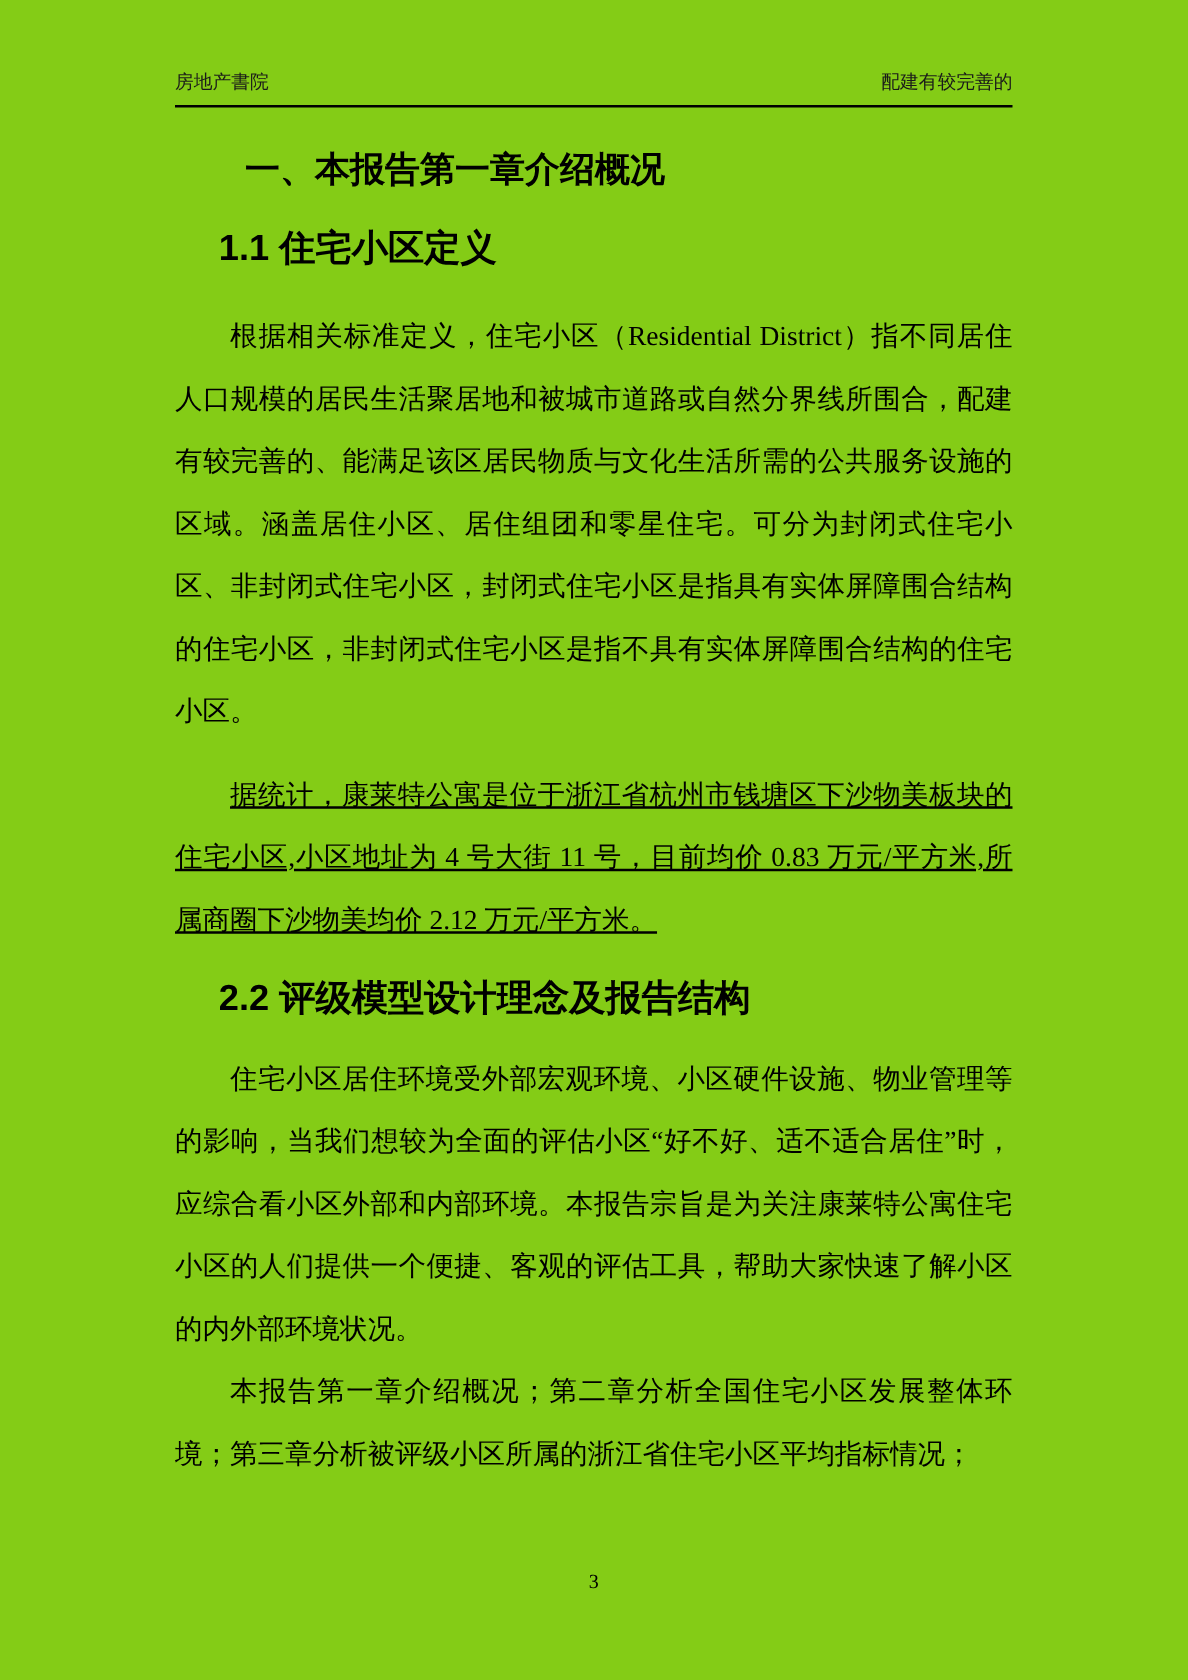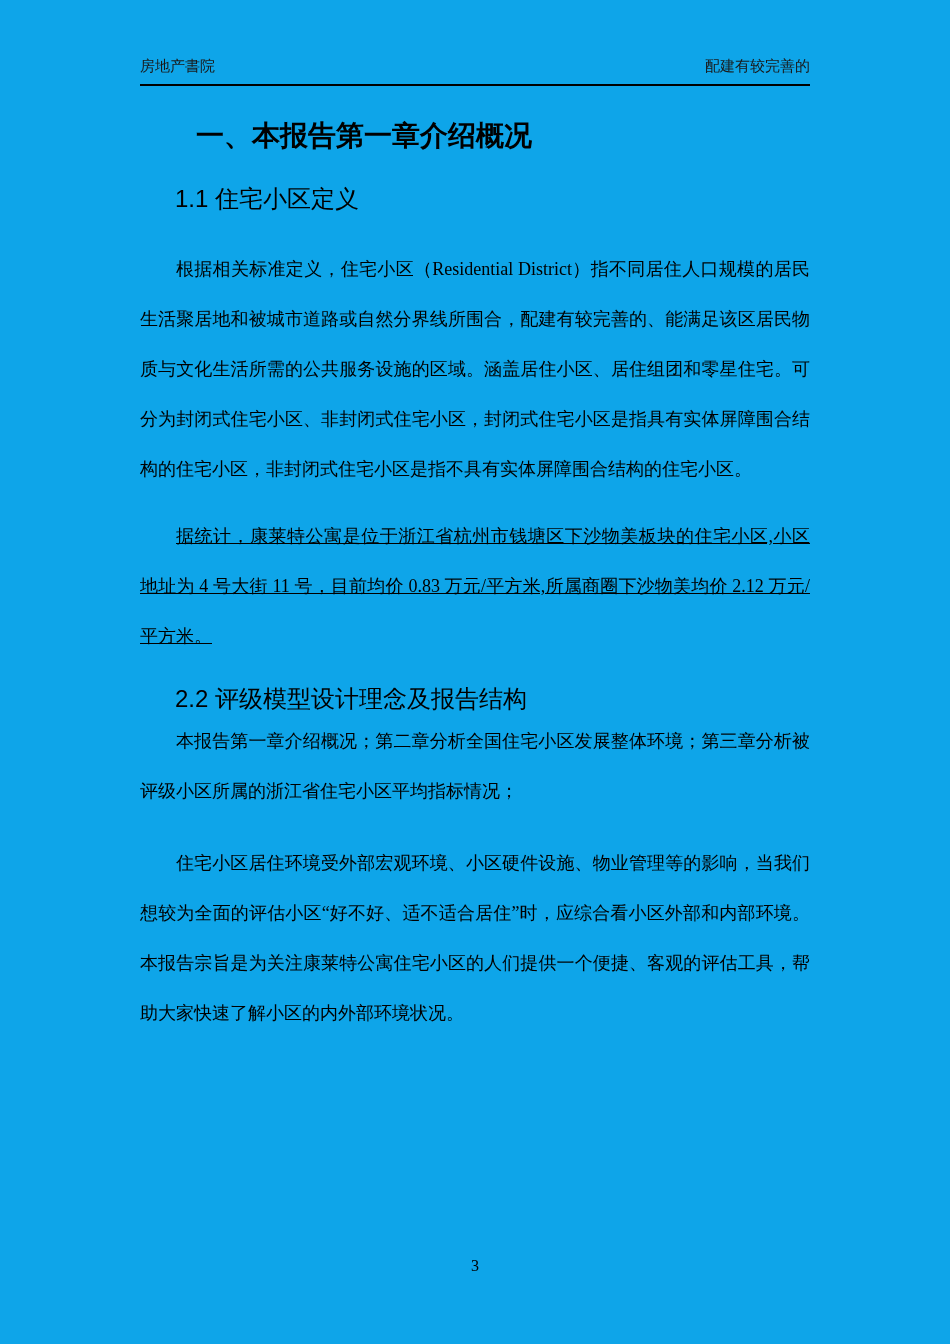--- a/index.html
+++ b/index.html
@@ -5,21 +5,21 @@
   html, body {
     margin: 0;
     padding: 0;
     background: #ffffff;
   }
   .page {
     position: relative;
     width: 950px;
     height: 1344px;
     margin: 0 auto;
-    background: #0ea5e9;
+    background: #84cc16;
     box-sizing: border-box;
     padding: 56px 140px 0 140px;
     color: #111111;
     overflow: hidden;
   }
   .page-header {
     display: flex;
     justify-content: space-between;
     align-items: flex-end;
     border-bottom: 2px solid #000000;
@@ -33,32 +33,32 @@
     margin: 30px 0 0 56px;
     font-family: "Liberation Sans", "DejaVu Sans", sans-serif;
     font-weight: 700;
     font-size: 28px;
     line-height: 40px;
     color: #000000;
   }
   .section-heading {
     margin: 0 0 0 35px;
     font-family: "Liberation Sans", "DejaVu Sans", sans-serif;
-    font-weight: 400;
-    font-size: 24px;
+    font-weight: 700;
+    font-size: 29px;
     line-height: 34px;
     color: #000000;
   }
   .sh-1 { margin-top: 26px; }
   .sh-2 { margin-top: 14px; }
   .sh-3 { margin-top: 21px; }
   .body-par {
     margin: 0;
     font-family: "Liberation Serif", "DejaVu Serif", serif;
-    font-size: 18px;
+    font-size: 22px;
     line-height: 50px;
     text-align: justify;
     text-justify: inter-character;
     text-indent: 2em;
     color: #000000;
   }
   .bp-1 { margin-top: 28px; }
   .bp-2 { margin-top: 17px; text-decoration: underline; }
   .bp-3 { margin-top: 22px; }
   .bp-4 { margin-top: 0; }
@@ -88,19 +88,19 @@
 
   <h2 class="section-heading sh-1">1.1 住宅小区定义</h2>
 
   <p class="body-par bp-1">根据相关标准定义，住宅小区（Residential District）指不同居住人口规模的居民生活聚居地和被城市道路或自然分界线所围合，配建有较完善的、能满足该区居民物质与文化生活所需的公共服务设施的区域。涵盖居住小区、居住组团和零星住宅。可分为封闭式住宅小区、非封闭式住宅小区，封闭式住宅小区是指具有实体屏障围合结构的住宅小区，非封闭式住宅小区是指不具有实体屏障围合结构的住宅小区。</p>
 
 
   <p class="body-par bp-2">据统计，康莱特公寓是位于浙江省杭州市钱塘区下沙物美板块的住宅小区,小区地址为 4 号大街 11 号，目前均价 0.83 万元/平方米,所属商圈下沙物美均价 2.12 万元/平方米。</p>
 
   <h2 class="section-heading sh-3">2.2 评级模型设计理念及报告结构</h2>
 
+  <p class="body-par bp-3">住宅小区居住环境受外部宏观环境、小区硬件设施、物业管理等的影响，当我们想较为全面的评估小区“好不好、适不适合居住”时，应综合看小区外部和内部环境。本报告宗旨是为关注康莱特公寓住宅小区的人们提供一个便捷、客观的评估工具，帮助大家快速了解小区的内外部环境状况。</p>
+
   <p class="body-par bp-4">本报告第一章介绍概况；第二章分析全国住宅小区发展整体环境；第三章分析被评级小区所属的浙江省住宅小区平均指标情况；</p>
-
-  <p class="body-par bp-3">住宅小区居住环境受外部宏观环境、小区硬件设施、物业管理等的影响，当我们想较为全面的评估小区“好不好、适不适合居住”时，应综合看小区外部和内部环境。本报告宗旨是为关注康莱特公寓住宅小区的人们提供一个便捷、客观的评估工具，帮助大家快速了解小区的内外部环境状况。</p>
 
   <div class="page-footer">3</div>
 
 </div>
 
 </body></html>

